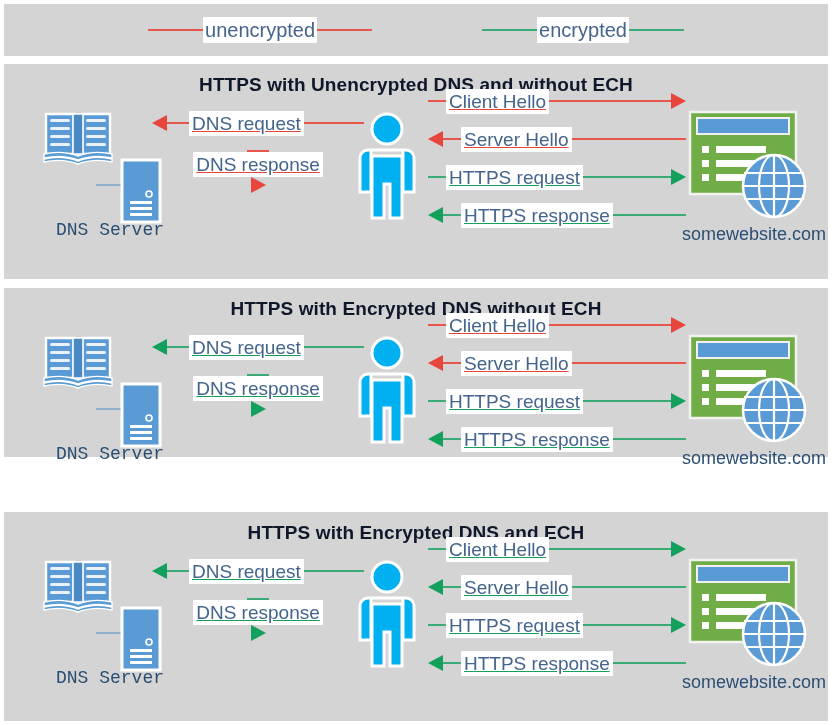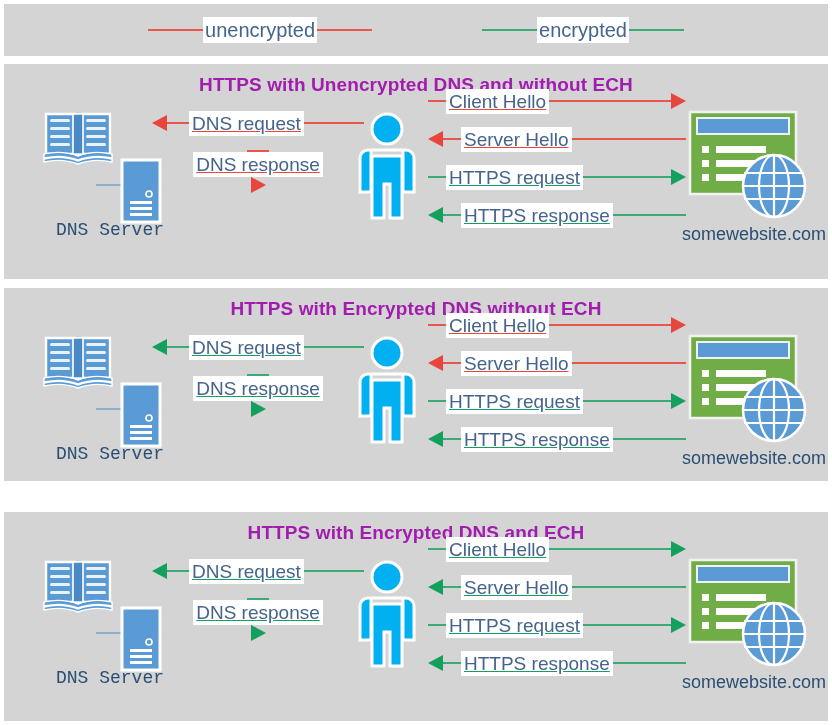--- a/index.html
+++ b/index.html
@@ -18,21 +18,21 @@
 
   
   .panel {
     position: absolute;
     left: 4px;
     width: 824px;
     background: #d4d4d4;
   }
   #legend-panel { top: 4px;   height: 52px; }
   #panel-1      { top: 64px;  height: 215px; }
-  #panel-2      { top: 288px; height: 193px; }
+  #panel-2      { top: 288px; height: 169px; }
   #panel-3      { top: 512px; height: 209px; }
 
   
   .legend-row {
     position: absolute; top: 0; left: 0;
     width: 100%; height: 100%;
     display: flex; align-items: center; justify-content: center;
     gap: 110px;
   }
   .legend-item { display: flex; align-items: center; }
@@ -48,21 +48,21 @@
     white-space: nowrap;
   }
 
   
   .panel-title {
     position: absolute;
     top: 10px; left: 0; width: 100%;
     text-align: center;
     font-size: 19px;
     font-weight: bold;
-    color: #a21caf;
+    color: #0f172a;
     letter-spacing: 0.1px;
   }
 
   
   .dns-group { position: absolute; left: 26px; top: 44px; width: 160px; height: 160px; font-family: Liberation Mono, monospace; }
   .book { position: absolute; left: 12px; top: 0px; }
   .server-rack { position: absolute; left: 90px; top: 50px; }
   .rack-link {
     position: absolute; left: 66px; top: 76px;
     width: 28px; height: 2px; background: #8faecb;

